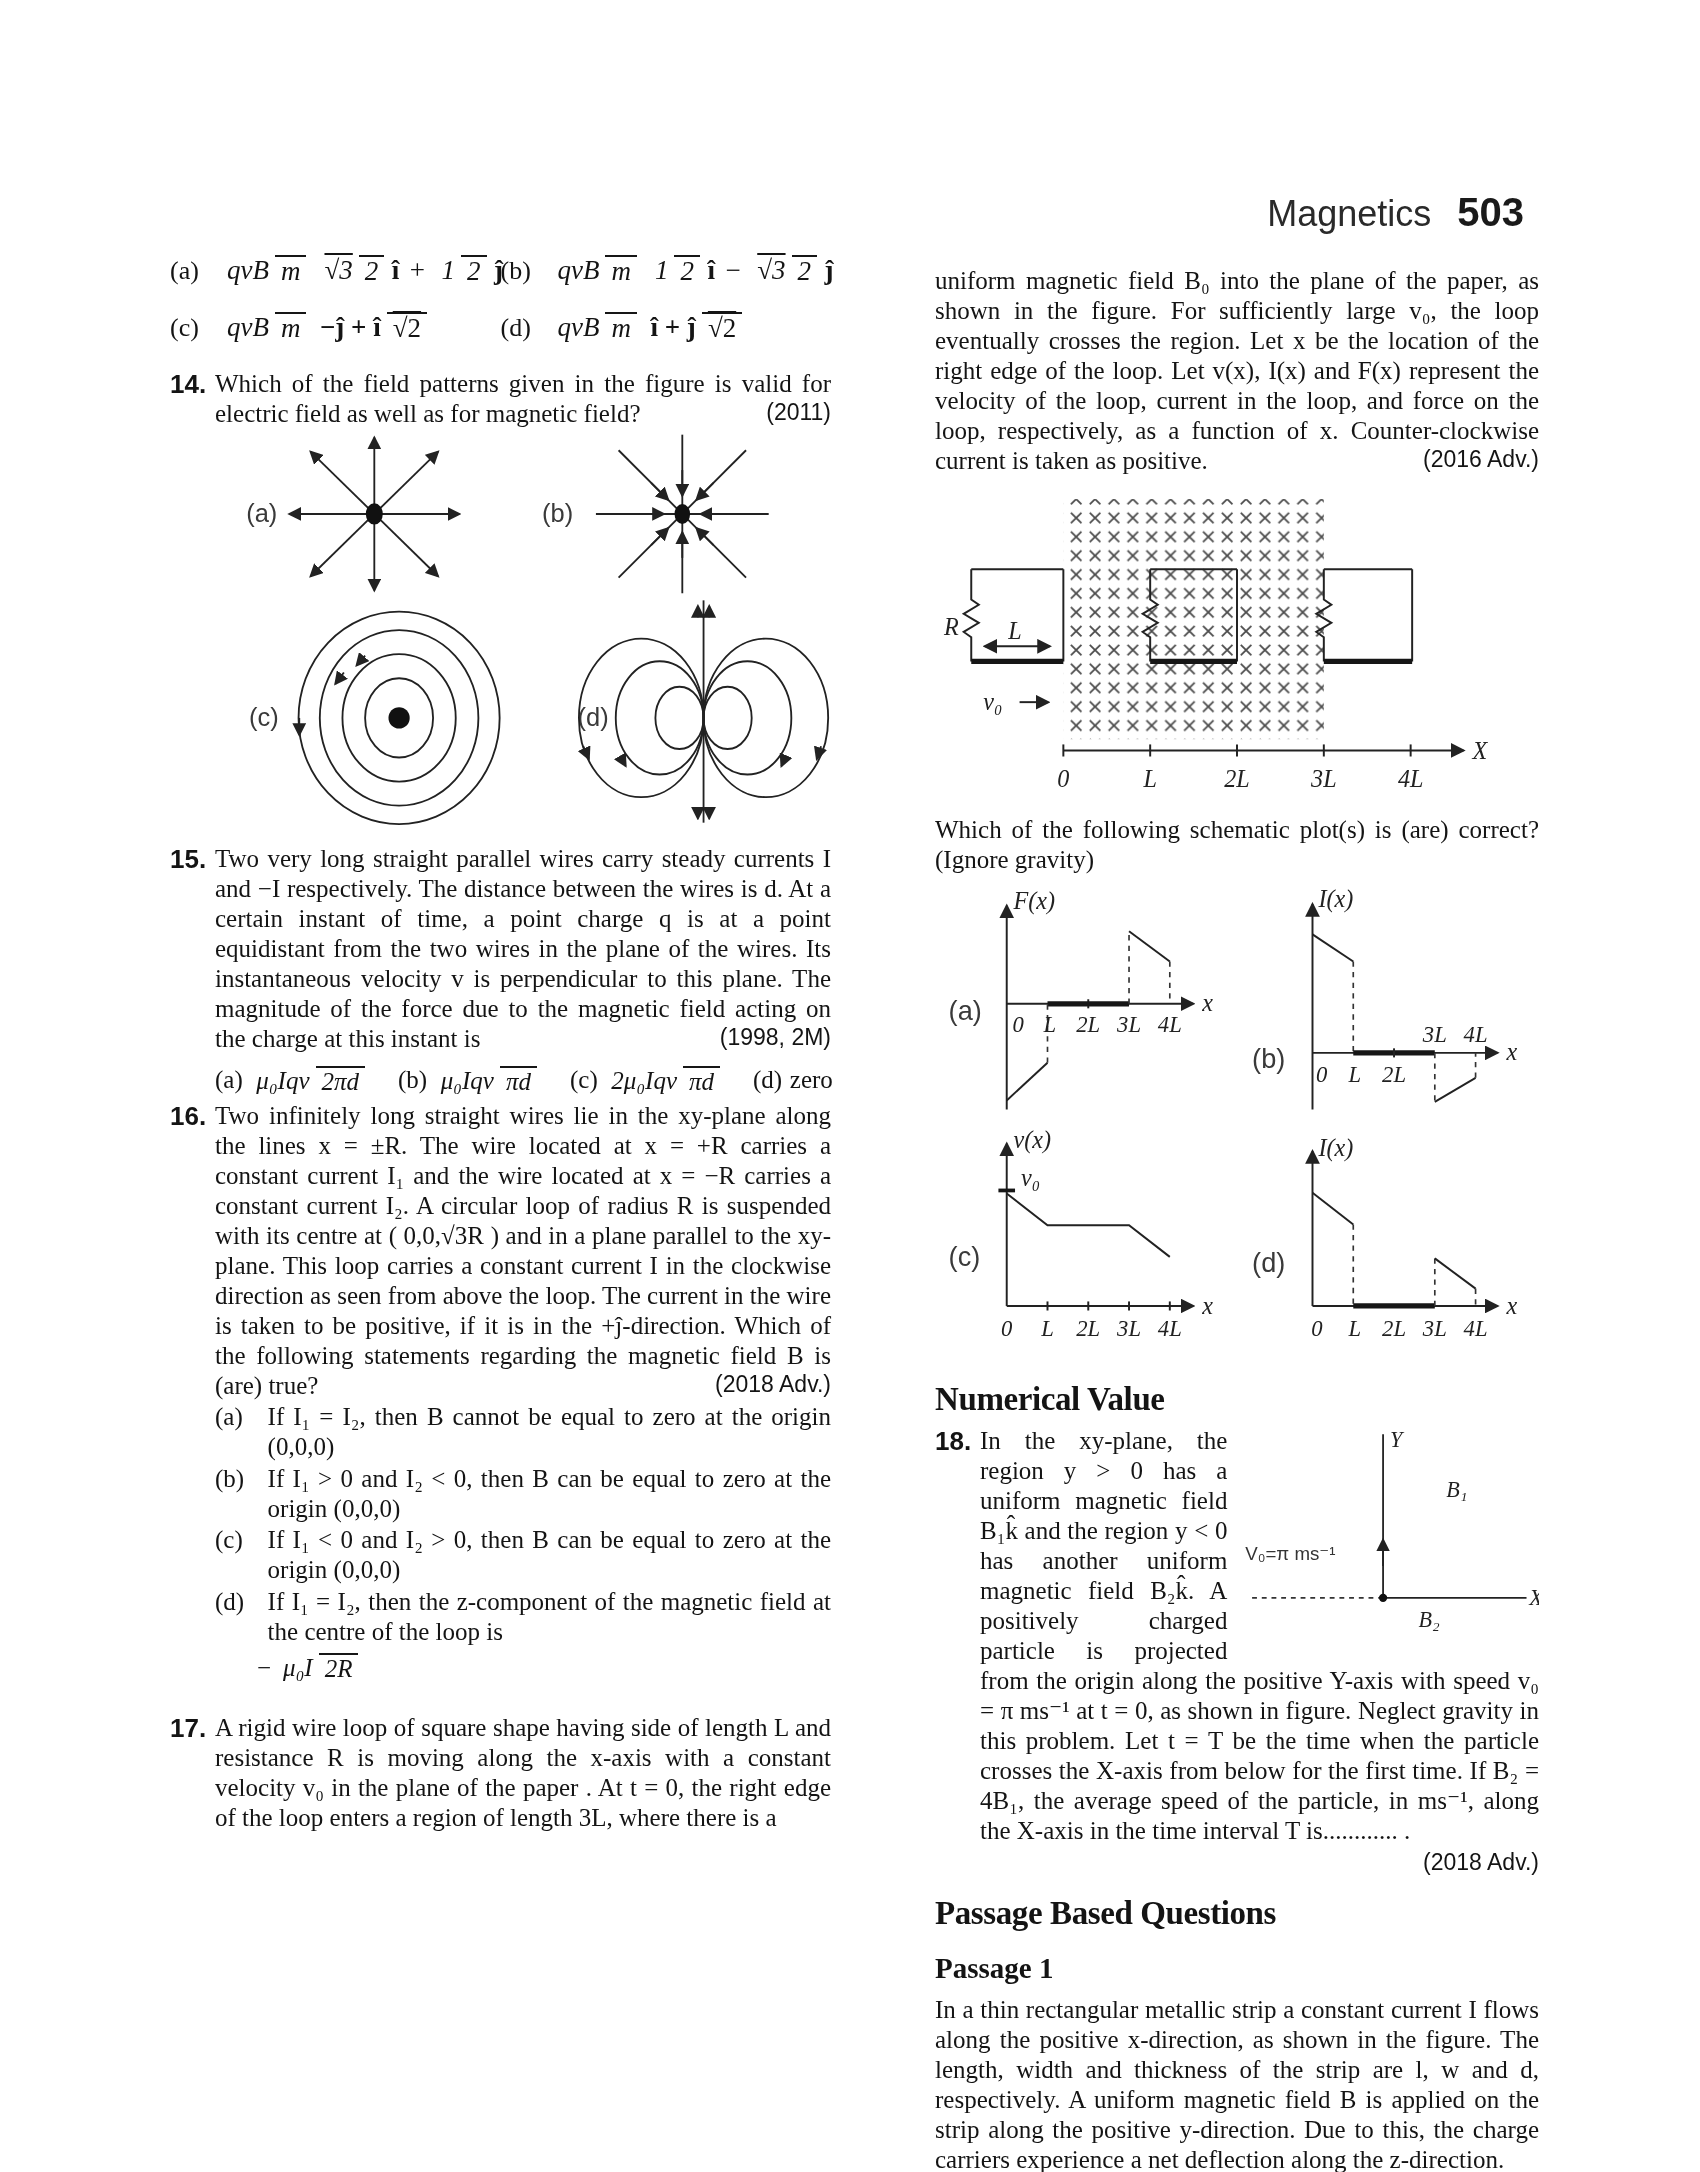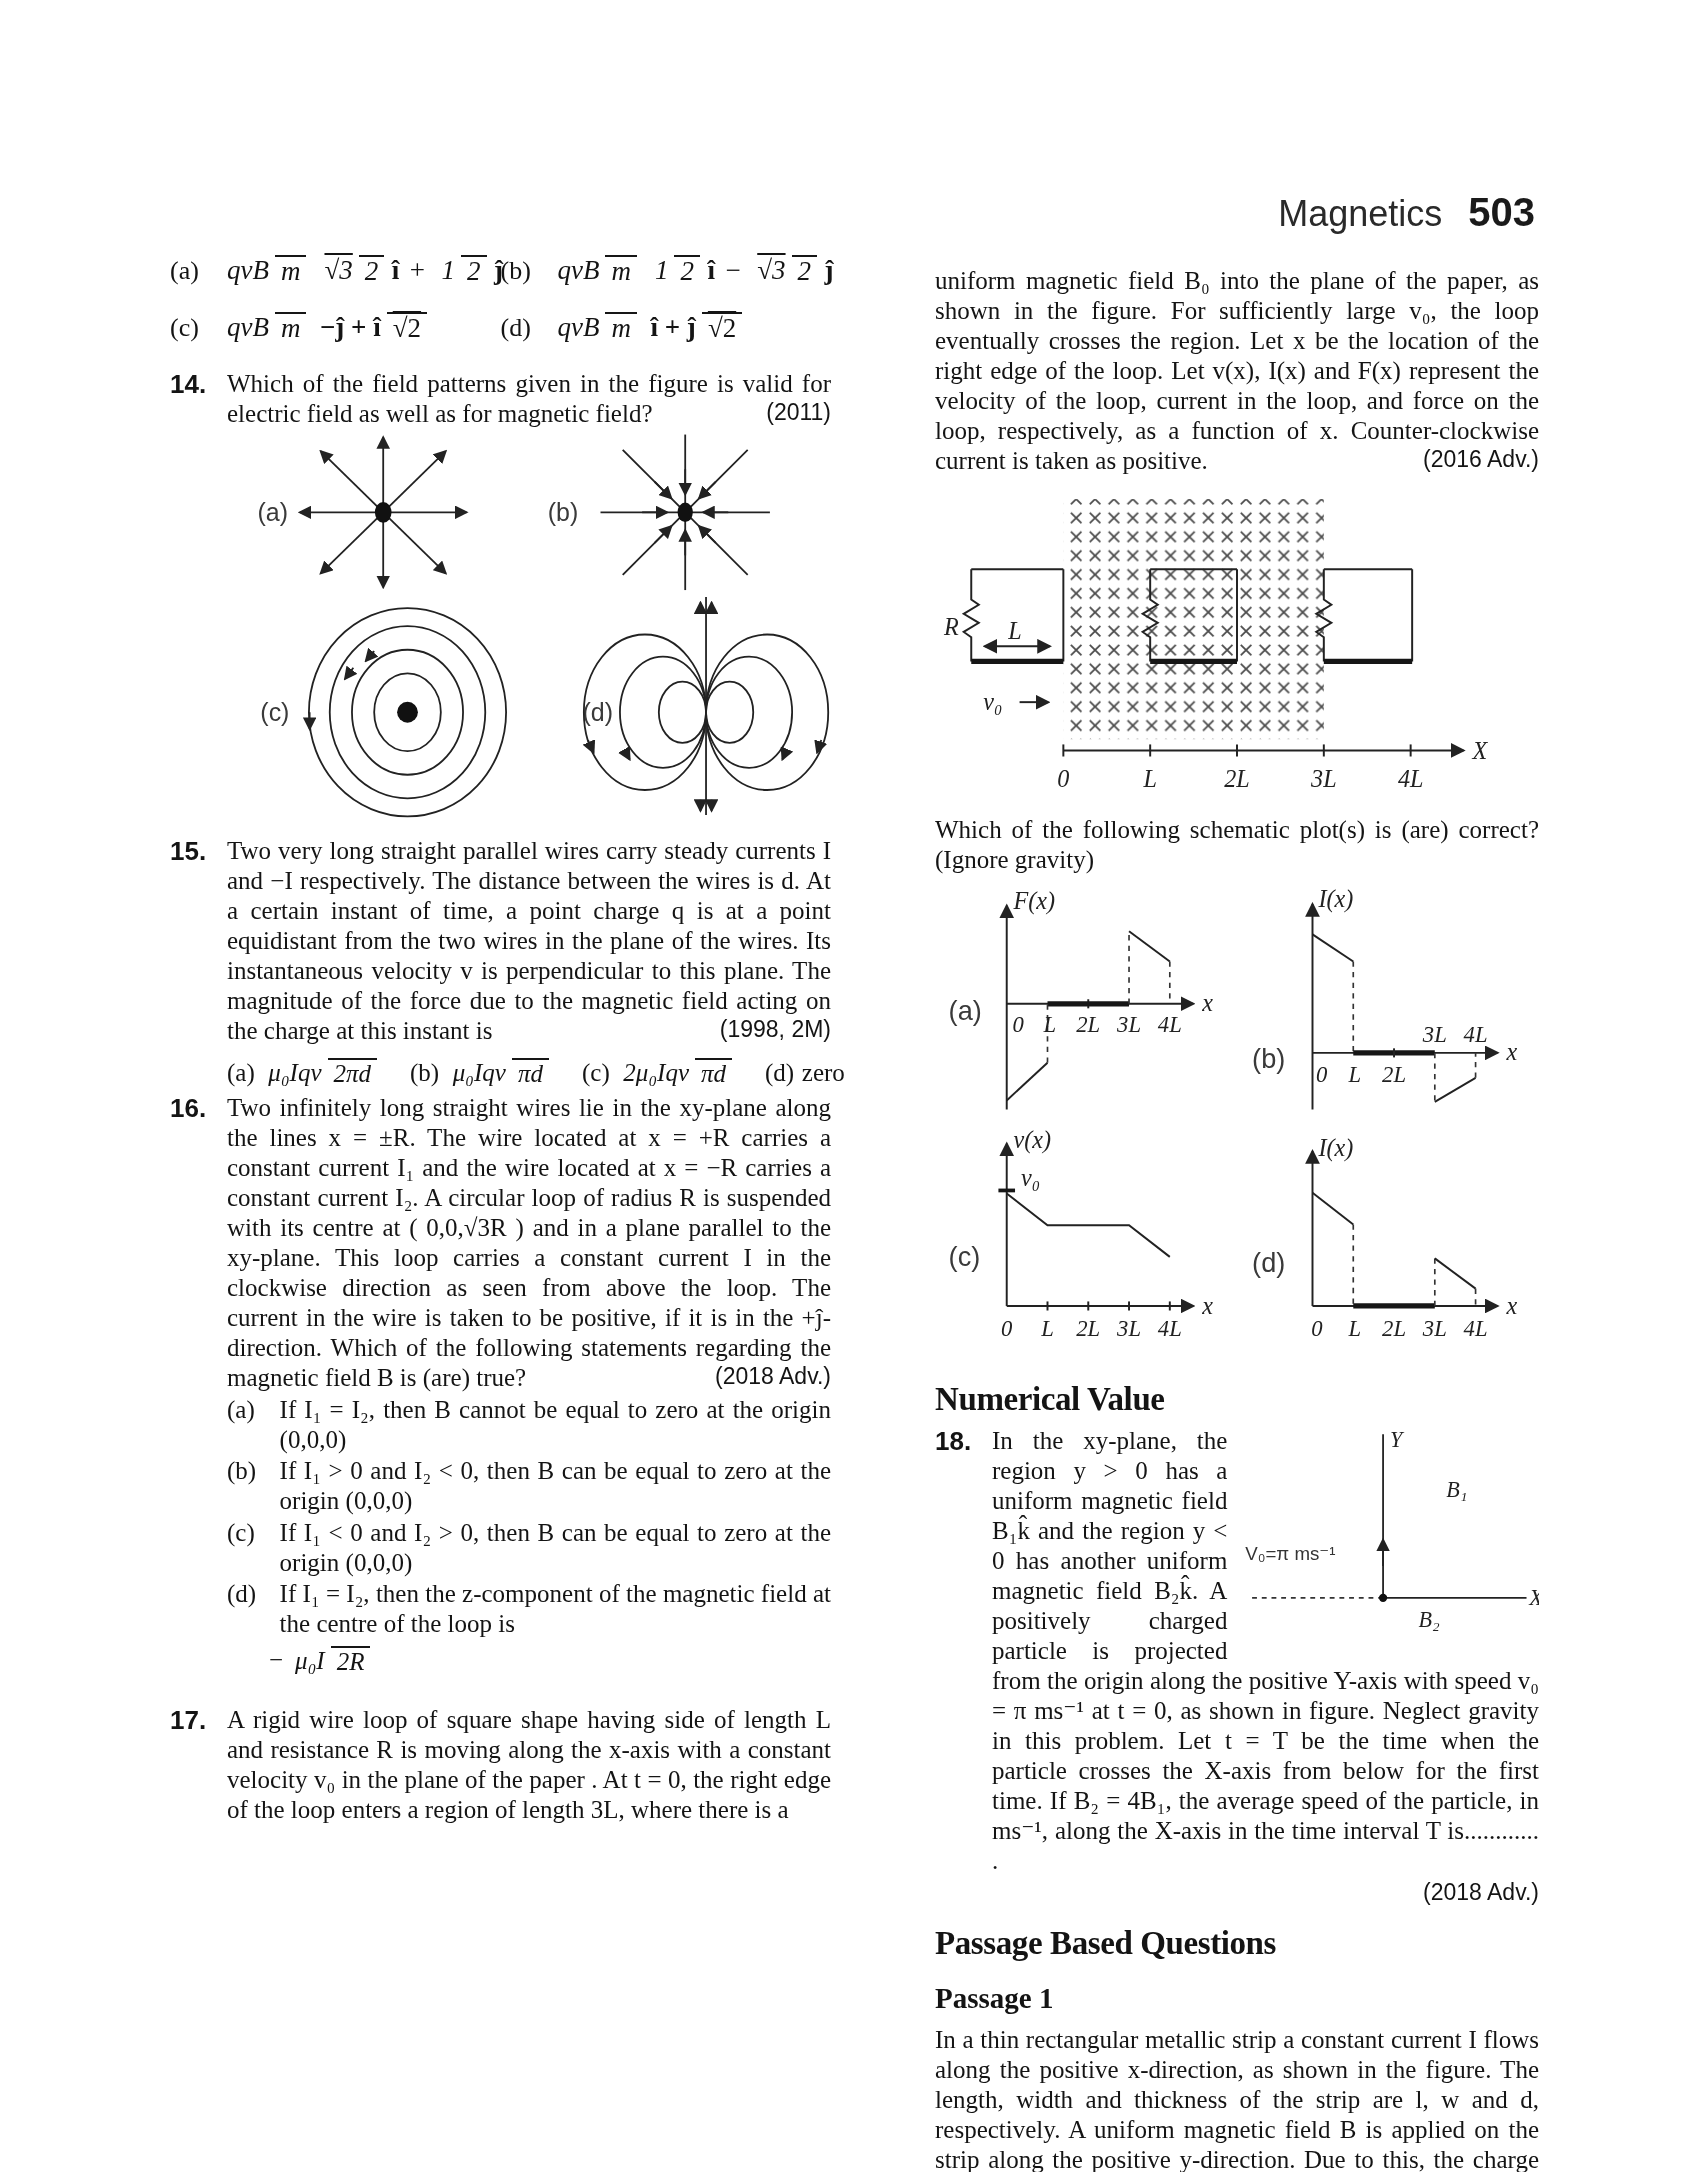--- a/index.html
+++ b/index.html
@@ -1,31 +1,31 @@
 <!DOCTYPE html>
 <html style="font-size:12px"><head>
 <meta charset="utf-8">
 <style>
   html,body{margin:0;padding:0;}
   body{
     width:1700px;height:2172px;position:relative;background:#ffffff;
     font-family:"Liberation Serif","DejaVu Serif",serif;color:#141414;
     overflow:hidden;
   }
-  .hdr{position:absolute;top:190px;right:165px;display:flex;align-items:baseline;gap:26px;}
+  .hdr{position:absolute;top:190px;right:176px;display:flex;align-items:baseline;gap:26px;}
   .hdr .ttl{font-family:"Liberation Sans","DejaVu Sans",sans-serif;font-size:36px;color:#2a2a2a;}
   .hdr .pno{font-family:"Liberation Sans","DejaVu Sans",sans-serif;font-size:40px;font-weight:bold;color:#1a1a1a;}
 
   .col{position:absolute;}
   .col-left{left:170px;top:255px;width:661px;}
   .col-right{left:935px;top:266px;width:604px;}
 
   .txt{font-size:25px;line-height:30px;text-align:justify;}
   .it{font-style:italic;}
-  .q{display:flex;gap:12px;margin-top:18px;}
+  .q{display:flex;gap:0;margin-top:18px;}
   .qnum{font-family:"Liberation Sans","DejaVu Sans",sans-serif;font-weight:bold;font-size:26px;min-width:45px;line-height:30px;}
   .qbody{flex:1;min-width:0;}
   .yearline{text-align:right;margin-top:-30px;height:30px;}
   .year{font-family:"Liberation Sans","DejaVu Sans",sans-serif;font-weight:normal;font-size:23px;white-space:nowrap;}
 
   
   .eqrow{display:flex;margin:0 0 26px 0;}
   .eq{display:flex;align-items:center;gap:12px;font-size:27px;width:50%;}
   .eq .optlab{font-size:26px;min-width:39px;}
   .frac{display:inline-flex;flex-direction:row;align-items:center;line-height:1.08;vertical-align:middle;}

